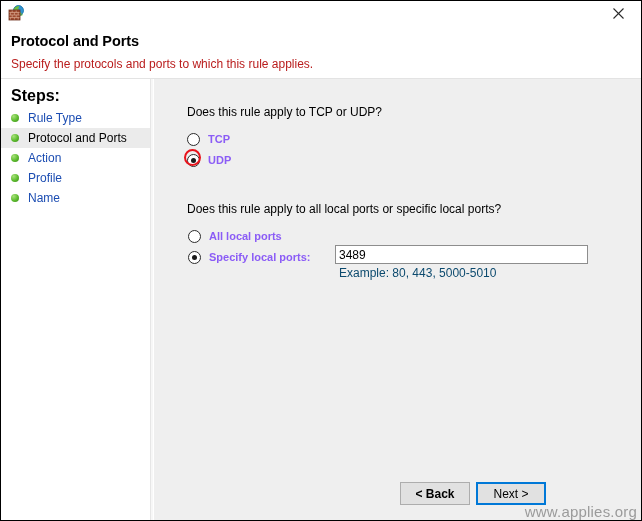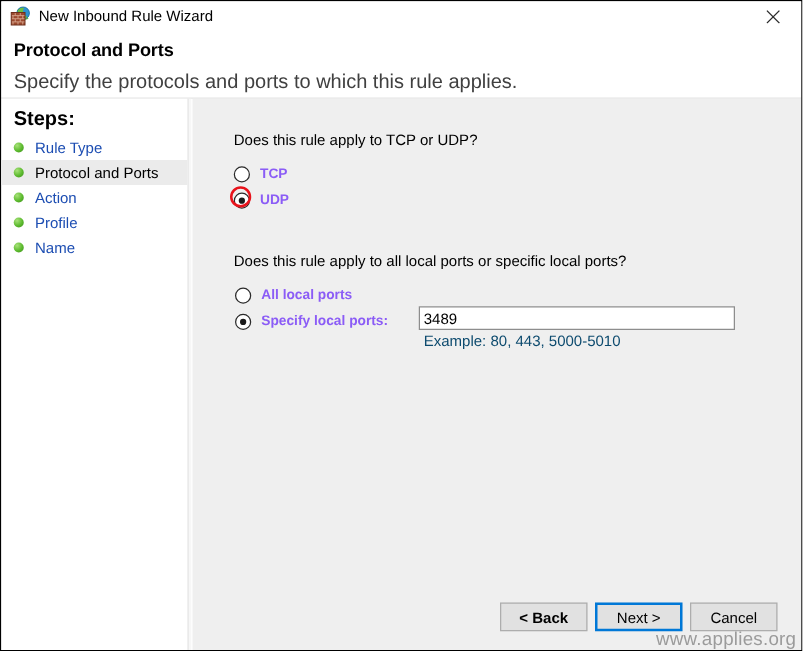--- a/index.html
+++ b/index.html
@@ -70,22 +70,22 @@
     position: absolute;
     left: 10px; top: 8px;
     font-size: 14.5px;
     font-weight: bold;
     color: #000000;
     letter-spacing: -0.1px;
   }
   #header-subtitle {
     position: absolute;
     left: 10px; top: 32px;
-    font-size: 16px;
-    color: #404040;
+    font-size: 12px;
+    color: #b91c1c;
   }
   #header-rule {
     position: absolute;
     left: 0; top: 77px;
     width: 640px;
     height: 1px;
     background: #e3e3e3;
   }
 
   
@@ -282,21 +282,20 @@
           <line x1="10.2" y1="7.5" x2="10.2" y2="10"></line>
           <line x1="4.2" y1="10" x2="4.2" y2="12.5"></line>
           <line x1="8.2" y1="10" x2="8.2" y2="12.5"></line>
           <line x1="2.4" y1="12.5" x2="2.4" y2="15"></line>
           <line x1="6.4" y1="12.5" x2="6.4" y2="15"></line>
           <line x1="10.2" y1="12.5" x2="10.2" y2="15"></line>
         </g>
         <rect x="1" y="5" width="11" height="10" fill="none" stroke="#6d2f1b" stroke-width="0.8"></rect>
       </svg>
     </span>
-    <span id="titlebar-text">New Inbound Rule Wizard</span>
     <div id="close-btn">
       <span>
         <svg width="11" height="11" viewBox="0 0 11 11">
           <line x1="0.5" y1="0.5" x2="10.5" y2="10.5" stroke="#2b2b2b" stroke-width="1.1"></line>
           <line x1="10.5" y1="0.5" x2="0.5" y2="10.5" stroke="#2b2b2b" stroke-width="1.1"></line>
         </svg>
       </span>
     </div>
   </div>
 
@@ -363,17 +362,16 @@
     <span class="radio checked"></span>
     <span class="radio-label">Specify local ports:</span>
   </div>
 
   <input id="ports-input" type="text" value="3489" style="">
 
   <div id="ports-example">Example: 80, 443, 5000-5010</div>
 
   <div class="btn" id="btn-back">&lt; Back</div>
   <div class="btn default" id="btn-next">Next &gt;</div>
-  <div class="btn" id="btn-cancel">Cancel</div>
 
   <div id="watermark">www.applies.org</div>
 
 </div>
 
 </body></html>

